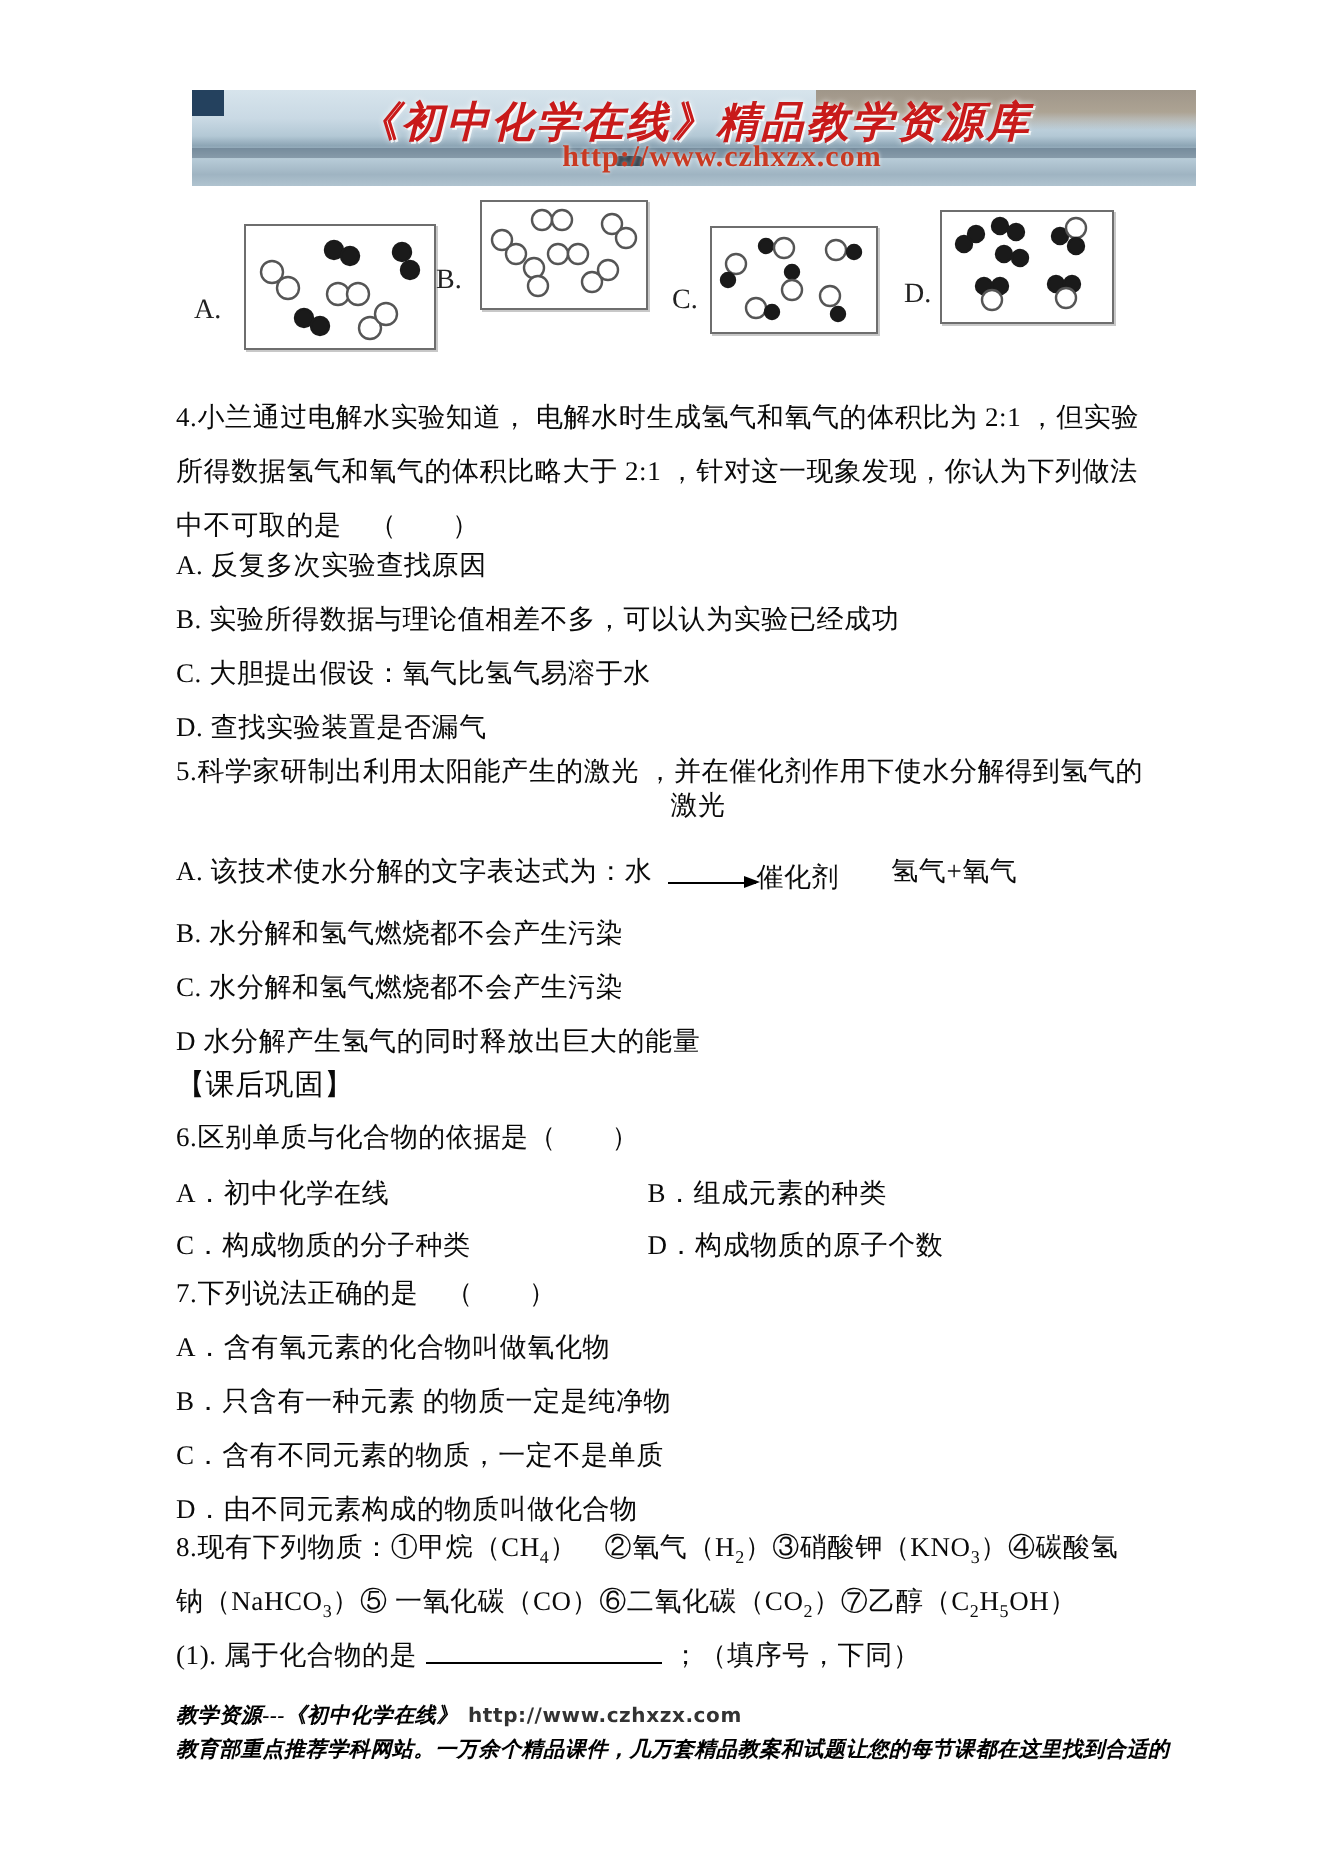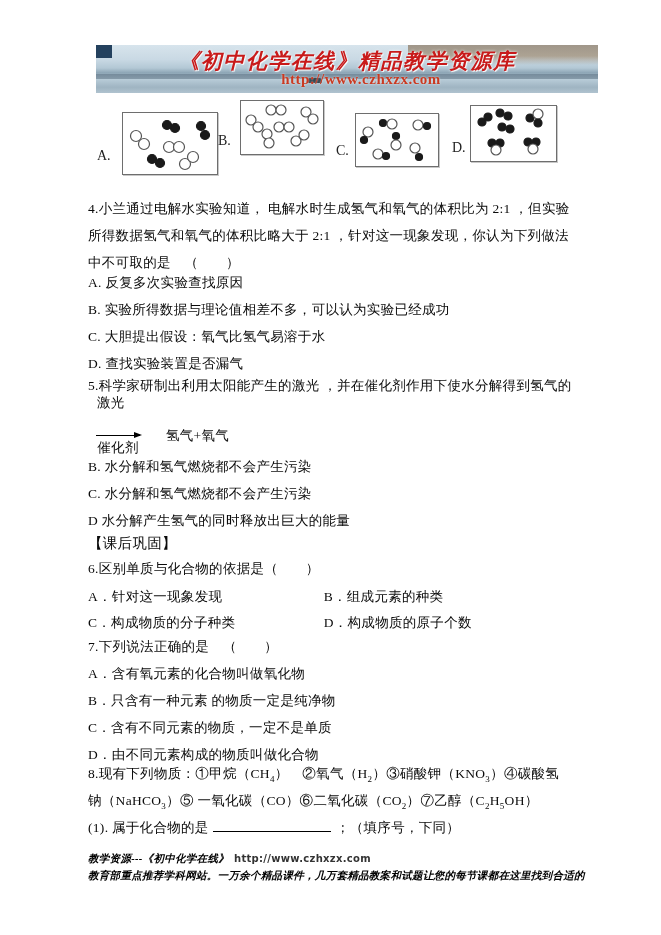--- a/index.html
+++ b/index.html
@@ -28,21 +28,21 @@
   .mbox svg{display:block;}
 
   
   .line{position:absolute;left:88px;font-size:13.5px;line-height:18px;letter-spacing:.3px;white-space:nowrap;color:#0a0a0a;}
   .heading{font-weight:normal;font-size:14.5px;}
   .col1{display:inline-block;width:232px;}
   sub{font-size:9px;}
 
   
   .rxline{display:flex;align-items:flex-start;}
-  .rx{display:inline-flex;flex-direction:column;align-items:center;position:relative;margin:0 4px 0 8px;}
+  .rx{display:inline-flex;align-items:center;position:relative;margin:0 4px 0 8px;}
   .laser{position:absolute;top:-33px;left:1px;white-space:nowrap;}
   .arrowline{margin-top:8px;width:44px;height:0;border-top:1.5px solid #000;position:relative;}
   .arrowline::after{content:"";position:absolute;right:-2px;top:-4.4px;
       border-left:8px solid #000;border-top:3.5px solid transparent;border-bottom:3.5px solid transparent;}
   .catalyst{margin-top:3px;}
   .rxprod{margin-left:22px;}
 
   
   .blank{display:inline-block;width:118px;height:13px;border-bottom:1.2px solid #000;margin:0 1px;}
 
@@ -144,36 +144,37 @@
   <div class="line" style="top:200px">4.小兰通过电解水实验知道， 电解水时生成氢气和氧气的体积比为 2:1 ，但实验</div>
   <div class="line" style="top:227px">所得数据氢气和氧气的体积比略大于 2:1 ，针对这一现象发现，你认为下列做法</div>
   <div class="line" style="top:254px">中不可取的是　（　　）</div>
   <div class="line" style="top:274px">A. 反复多次实验查找原因</div>
   <div class="line" style="top:301px">B. 实验所得数据与理论值相差不多，可以认为实验已经成功</div>
   <div class="line" style="top:328px">C. 大胆提出假设：氧气比氢气易溶于水</div>
   <div class="line" style="top:355px">D. 查找实验装置是否漏气</div>
 
   <div class="line" style="top:377px">5.科学家研制出利用太阳能产生的激光 ，并在催化剂作用下使水分解得到氢气的</div>
   <div class="line rxline" style="top:427px">
+    <span>A. 该技术使水分解的文字表达式为：水</span>
     <span class="rx">
       <span class="laser">激光</span>
       <span class="arrowline"></span>
       <span class="catalyst">催化剂</span>
     </span>
     <span class="rxprod">氢气+氧气</span>
   </div>
   <div class="line" style="top:458px">B. 水分解和氢气燃烧都不会产生污染</div>
   <div class="line" style="top:485px">C. 水分解和氢气燃烧都不会产生污染</div>
   <div class="line" style="top:512px">D 水分解产生氢气的同时释放出巨大的能量</div>
 
   <div class="line heading" style="top:534px">【课后巩固】</div>
 
   <div class="line" style="top:560px">6.区别单质与化合物的依据是（　　）</div>
   <div class="line" style="top:588px">
-    <span class="col1">A．针对这一现象发现</span>
+    <span class="col1">A．初中化学在线</span>
     <span>B．组成元素的种类</span>
   </div>
   <div class="line" style="top:614px">
     <span class="col1">C．构成物质的分子种类</span>
     <span>D．构成物质的原子个数</span>
   </div>
 
   <div class="line" style="top:638px">7.下列说法正确的是　（　　）</div>
   <div class="line" style="top:665px">A．含有氧元素的化合物叫做氧化物</div>
   <div class="line" style="top:692px">B．只含有一种元素 的物质一定是纯净物</div>

